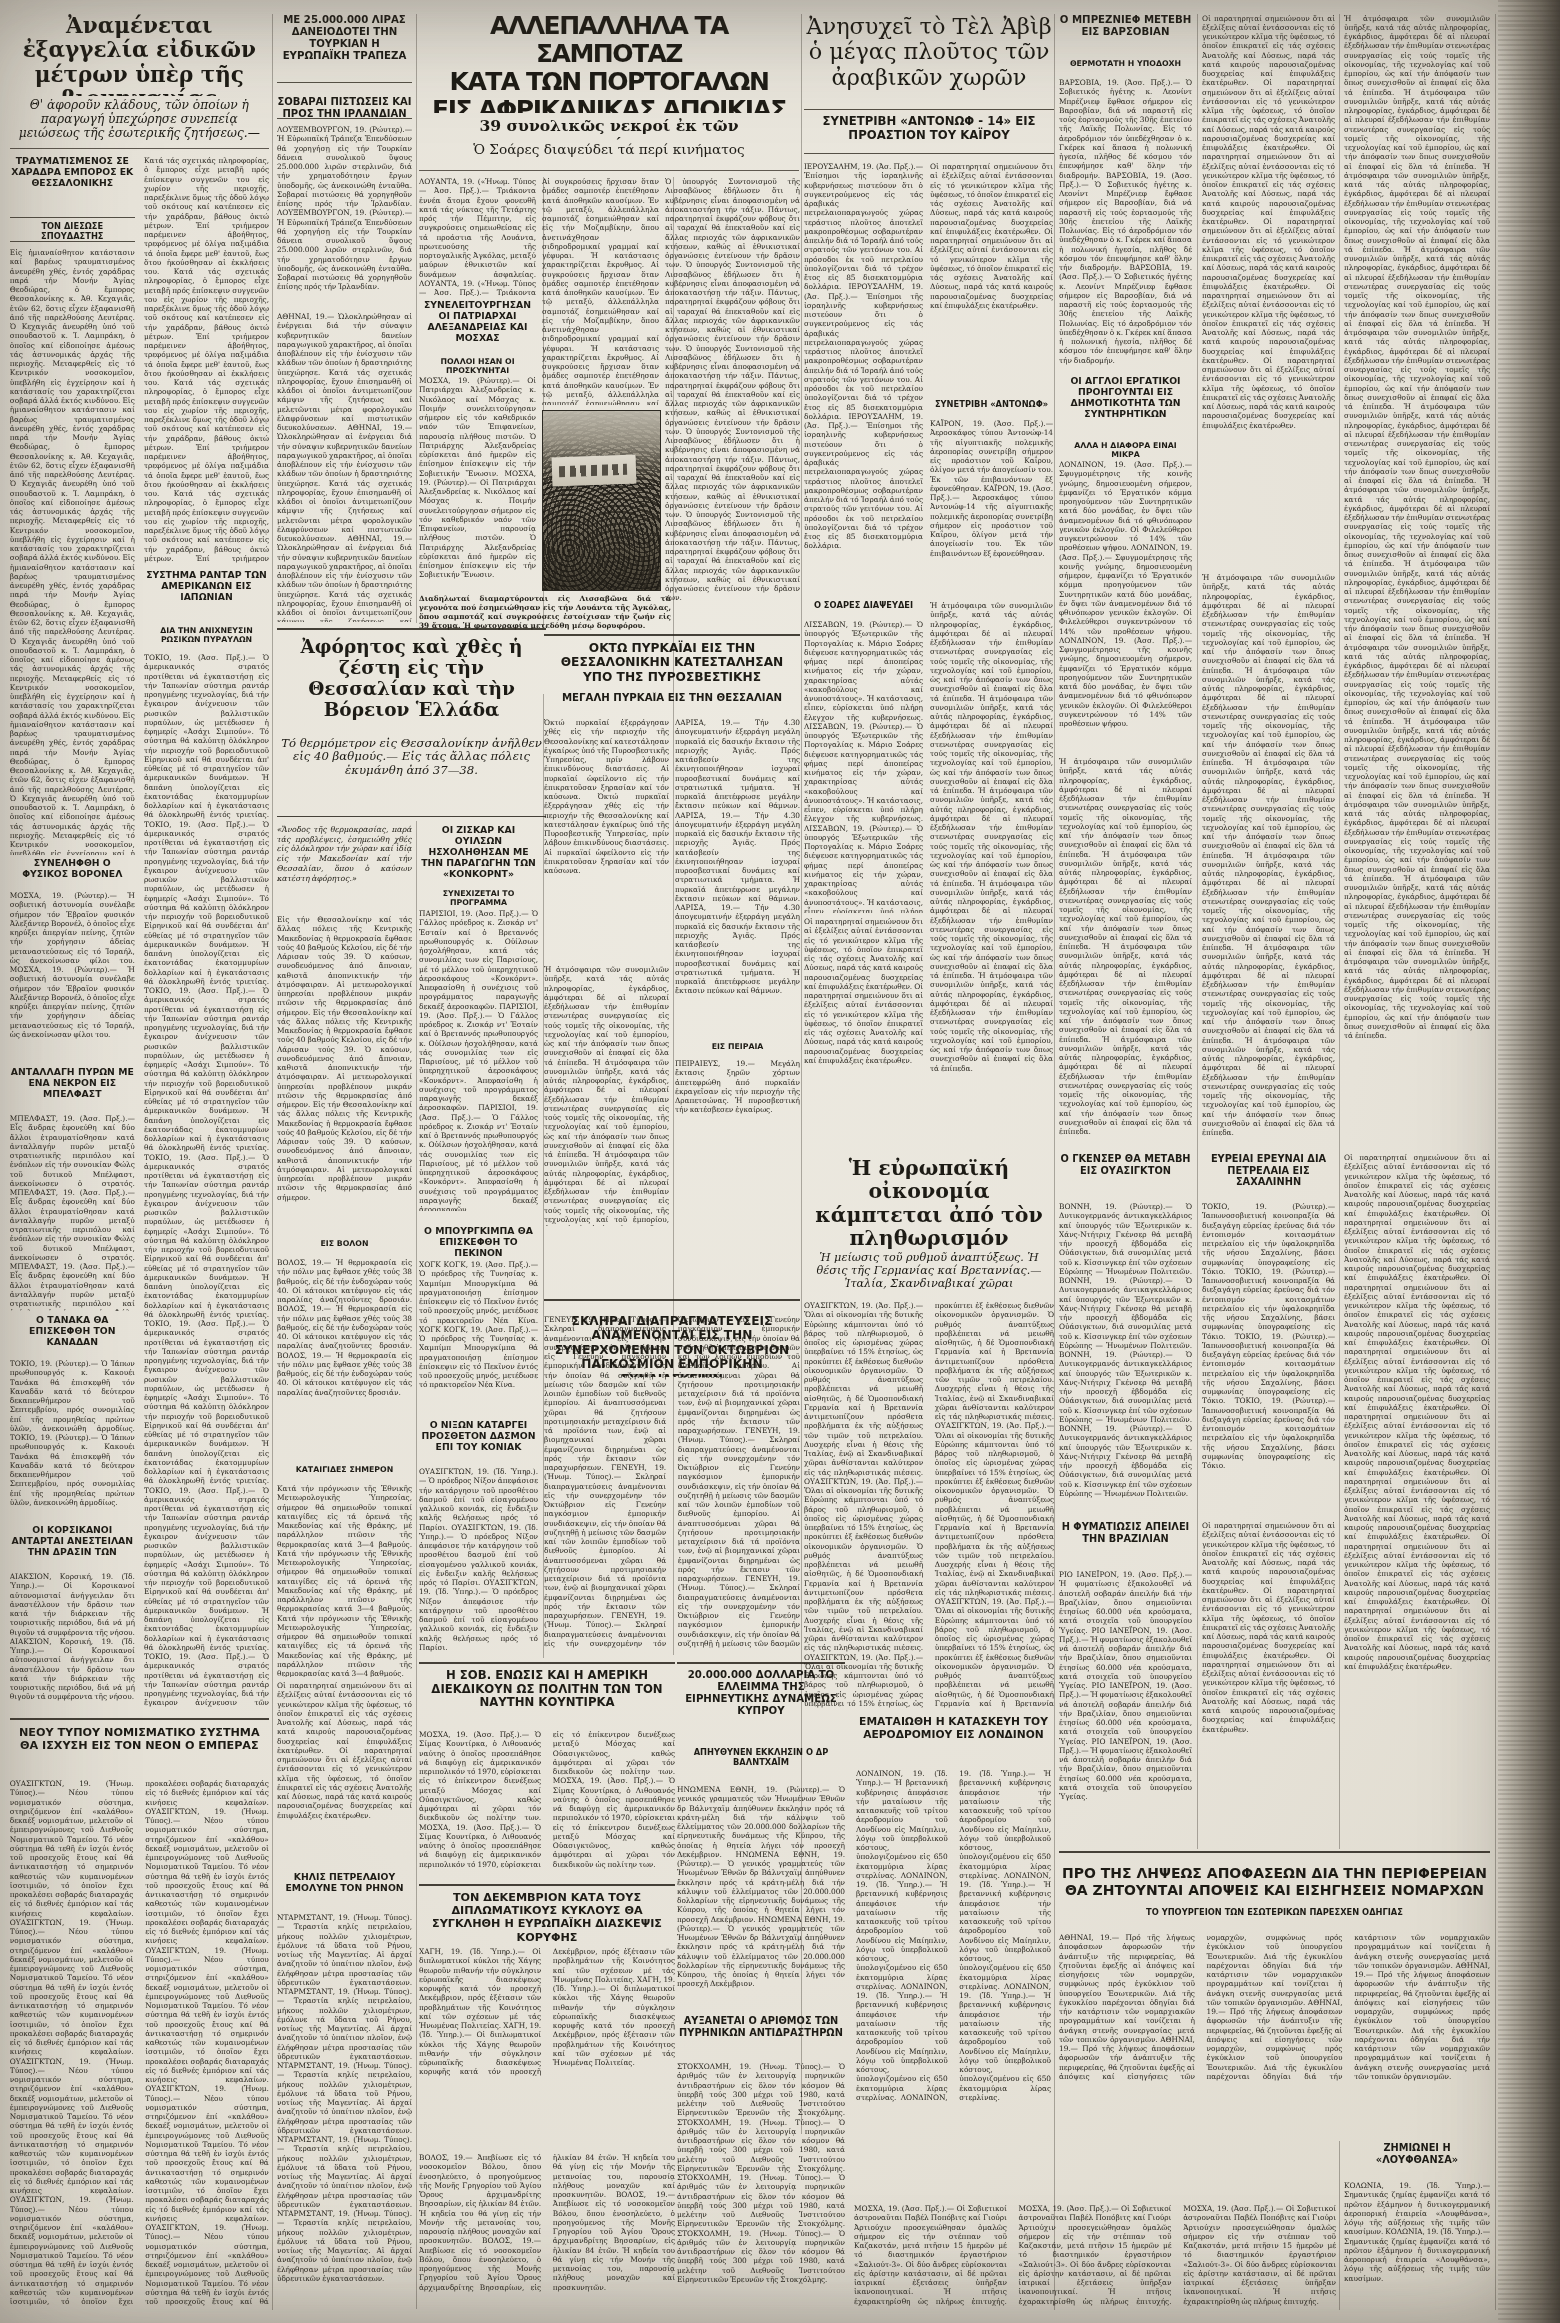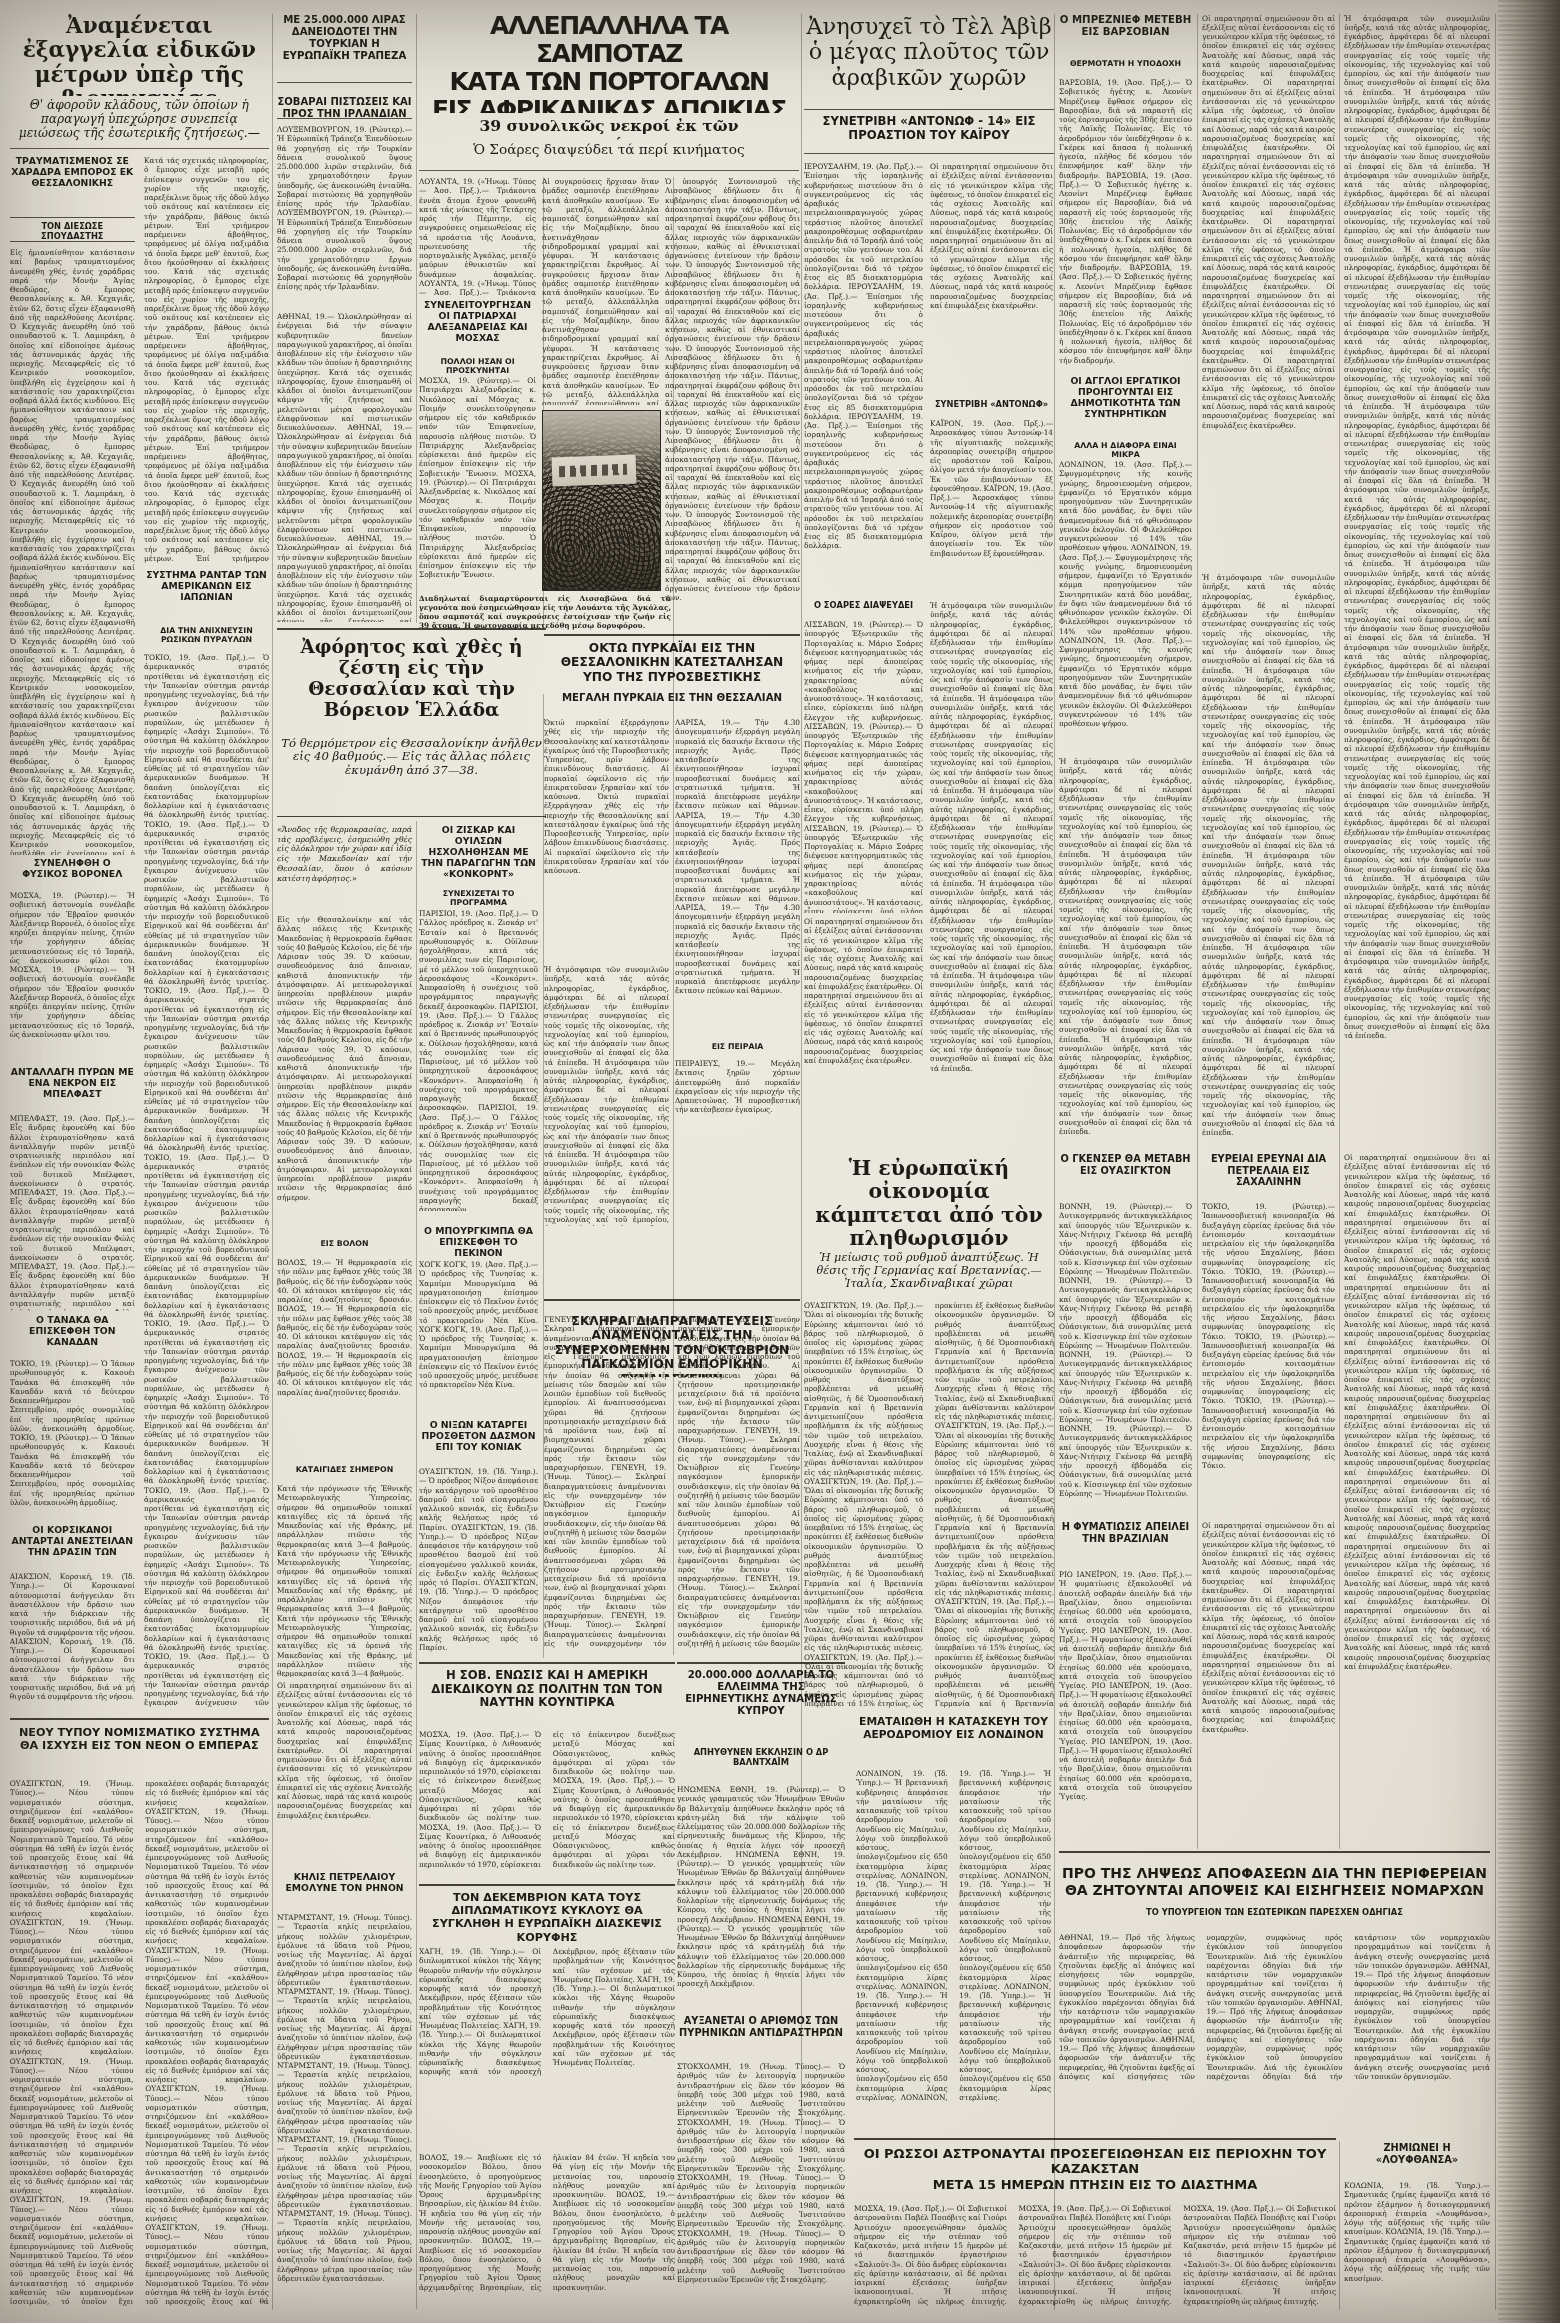--- a/index.html
+++ b/index.html
@@ -170,22 +170,20 @@
   <div class="A hS thick-top" style="left:677px;top:1662px;width:168px;height:82px;font-size:10.2px;padding-top:4.9px">20.000.000 ΔΟΛΛΑΡΙΑ ΤΟ ΕΛΛΕΙΜΜΑ ΤΗΣ ΕΙΡΗΝΕΥΤΙΚΗΣ ΔΥΝΑΜΕΩΣ ΚΥΠΡΟΥ</div>
   <div class="A hS" style="left:677px;top:1748px;width:168px;height:31px;font-size:8.3px">ΑΠΗΥΘΥΝΕΝ ΕΚΚΛΗΣΙΝ Ο ΔΡ ΒΑΛΝΤΧΑΪΜ</div>
   <div class="A t7" style="left:677px;top:1785px;width:168px;height:226px">ΗΝΩΜΕΝΑ ΕΘΝΗ, 19. (Ρώυτερ).— Ὁ γενικός γραμματεύς τῶν Ἡνωμένων Ἐθνῶν δρ Βάλντχαϊμ ἀπηύθυνεν ἔκκλησιν πρός τά κράτη-μέλη διά τήν κάλυψιν τοῦ ἐλλείμματος τῶν 20.000.000 δολλαρίων τῆς εἰρηνευτικῆς δυνάμεως τῆς Κύπρου, τῆς ὁποίας ἡ θητεία λήγει τόν προσεχῆ Δεκέμβριον. ΗΝΩΜΕΝΑ ΕΘΝΗ, 19. (Ρώυτερ).— Ὁ γενικός γραμματεύς τῶν Ἡνωμένων Ἐθνῶν δρ Βάλντχαϊμ ἀπηύθυνεν ἔκκλησιν πρός τά κράτη-μέλη διά τήν κάλυψιν τοῦ ἐλλείμματος τῶν 20.000.000 δολλαρίων τῆς εἰρηνευτικῆς δυνάμεως τῆς Κύπρου, τῆς ὁποίας ἡ θητεία λήγει τόν προσεχῆ Δεκέμβριον. ΗΝΩΜΕΝΑ ΕΘΝΗ, 19. (Ρώυτερ).— Ὁ γενικός γραμματεύς τῶν Ἡνωμένων Ἐθνῶν δρ Βάλντχαϊμ ἀπηύθυνεν ἔκκλησιν πρός τά κράτη-μέλη διά τήν κάλυψιν τοῦ ἐλλείμματος τῶν 20.000.000 δολλαρίων τῆς εἰρηνευτικῆς δυνάμεως τῆς Κύπρου, τῆς ὁποίας ἡ θητεία λήγει τόν προσεχῆ Δεκέμβριον.</div>
 
   <div class="A hS" style="left:677px;top:2015px;width:168px;height:43px;font-size:9.8px">ΑΥΞΑΝΕΤΑΙ Ο ΑΡΙΘΜΟΣ ΤΩΝ ΠΥΡΗΝΙΚΩΝ ΑΝΤΙΔΡΑΣΤΗΡΩΝ</div>
   <div class="A t7" style="left:677px;top:2062px;width:168px;height:246px">ΣΤΟΚΧΟΛΜΗ, 19. (Ἠνωμ. Τύπος).— Ὁ ἀριθμός τῶν ἐν λειτουργίᾳ πυρηνικῶν ἀντιδραστήρων εἰς ὅλον τόν κόσμον θά ὑπερβῆ τούς 300 μέχρι τοῦ 1980, κατά μελέτην τοῦ Διεθνοῦς Ἰνστιτούτου Εἰρηνευτικῶν Ἐρευνῶν τῆς Στοκχόλμης. ΣΤΟΚΧΟΛΜΗ, 19. (Ἠνωμ. Τύπος).— Ὁ ἀριθμός τῶν ἐν λειτουργίᾳ πυρηνικῶν ἀντιδραστήρων εἰς ὅλον τόν κόσμον θά ὑπερβῆ τούς 300 μέχρι τοῦ 1980, κατά μελέτην τοῦ Διεθνοῦς Ἰνστιτούτου Εἰρηνευτικῶν Ἐρευνῶν τῆς Στοκχόλμης. ΣΤΟΚΧΟΛΜΗ, 19. (Ἠνωμ. Τύπος).— Ὁ ἀριθμός τῶν ἐν λειτουργίᾳ πυρηνικῶν ἀντιδραστήρων εἰς ὅλον τόν κόσμον θά ὑπερβῆ τούς 300 μέχρι τοῦ 1980, κατά μελέτην τοῦ Διεθνοῦς Ἰνστιτούτου Εἰρηνευτικῶν Ἐρευνῶν τῆς Στοκχόλμης. ΣΤΟΚΧΟΛΜΗ, 19. (Ἠνωμ. Τύπος).— Ὁ ἀριθμός τῶν ἐν λειτουργίᾳ πυρηνικῶν ἀντιδραστήρων εἰς ὅλον τόν κόσμον θά ὑπερβῆ τούς 300 μέχρι τοῦ 1980, κατά μελέτην τοῦ Διεθνοῦς Ἰνστιτούτου Εἰρηνευτικῶν Ἐρευνῶν τῆς Στοκχόλμης.</div>
 
   <div class="A hS" style="left:856px;top:1716px;width:195px;height:49px;font-size:10.7px">ΕΜΑΤΑΙΩΘΗ Η ΚΑΤΑΣΚΕΥΗ ΤΟΥ ΑΕΡΟΔΡΟΜΙΟΥ ΕΙΣ ΛΟΝΔΙΝΟΝ</div>
   <div class="A t7 cols2" style="left:856px;top:1769px;width:195px;height:363px">ΛΟΝΔΙΝΟΝ, 19. (Ἰδ. Ὑπηρ.).— Ἡ βρεταννική κυβέρνησις ἀπεφάσισε τήν ματαίωσιν τῆς κατασκευῆς τοῦ τρίτου ἀεροδρομίου τοῦ Λονδίνου εἰς Μαίηπλιν, λόγῳ τοῦ ὑπερβολικοῦ κόστους, ὑπολογιζομένου εἰς 650 ἑκατομμύρια λίρας στερλίνας. ΛΟΝΔΙΝΟΝ, 19. (Ἰδ. Ὑπηρ.).— Ἡ βρεταννική κυβέρνησις ἀπεφάσισε τήν ματαίωσιν τῆς κατασκευῆς τοῦ τρίτου ἀεροδρομίου τοῦ Λονδίνου εἰς Μαίηπλιν, λόγῳ τοῦ ὑπερβολικοῦ κόστους, ὑπολογιζομένου εἰς 650 ἑκατομμύρια λίρας στερλίνας. ΛΟΝΔΙΝΟΝ, 19. (Ἰδ. Ὑπηρ.).— Ἡ βρεταννική κυβέρνησις ἀπεφάσισε τήν ματαίωσιν τῆς κατασκευῆς τοῦ τρίτου ἀεροδρομίου τοῦ Λονδίνου εἰς Μαίηπλιν, λόγῳ τοῦ ὑπερβολικοῦ κόστους, ὑπολογιζομένου εἰς 650 ἑκατομμύρια λίρας στερλίνας. ΛΟΝΔΙΝΟΝ, 19. (Ἰδ. Ὑπηρ.).— Ἡ βρεταννική κυβέρνησις ἀπεφάσισε τήν ματαίωσιν τῆς κατασκευῆς τοῦ τρίτου ἀεροδρομίου τοῦ Λονδίνου εἰς Μαίηπλιν, λόγῳ τοῦ ὑπερβολικοῦ κόστους, ὑπολογιζομένου εἰς 650 ἑκατομμύρια λίρας στερλίνας. ΛΟΝΔΙΝΟΝ, 19. (Ἰδ. Ὑπηρ.).— Ἡ βρεταννική κυβέρνησις ἀπεφάσισε τήν ματαίωσιν τῆς κατασκευῆς τοῦ τρίτου ἀεροδρομίου τοῦ Λονδίνου εἰς Μαίηπλιν, λόγῳ τοῦ ὑπερβολικοῦ κόστους, ὑπολογιζομένου εἰς 650 ἑκατομμύρια λίρας στερλίνας. ΛΟΝΔΙΝΟΝ, 19. (Ἰδ. Ὑπηρ.).— Ἡ βρεταννική κυβέρνησις ἀπεφάσισε τήν ματαίωσιν τῆς κατασκευῆς τοῦ τρίτου ἀεροδρομίου τοῦ Λονδίνου εἰς Μαίηπλιν, λόγῳ τοῦ ὑπερβολικοῦ κόστους, ὑπολογιζομένου εἰς 650 ἑκατομμύρια λίρας στερλίνας.</div>
 
-  <div class="A hS pre thick-top" style="left:854px;top:2138px;width:482px;height:60px;font-size:13px;padding-top:5.9px">ΟΙ ΡΩΣΣΟΙ ΑΣΤΡΟΝΑΥΤΑΙ ΠΡΟΣΕΓΕΙΩΘΗΣΑΝ ΕΙΣ ΠΕΡΙΟΧΗΝ ΤΟΥ ΚΑΖΑΚΣΤΑΝ
-ΜΕΤΑ 15 ΗΜΕΡΩΝ ΠΤΗΣΙΝ ΕΙΣ ΤΟ ΔΙΑΣΤΗΜΑ</div>
   <div class="A t7 cols3" style="left:854px;top:2204px;width:482px;height:103px">ΜΟΣΧΑ, 19. (Ἀσσ. Πρξ.).— Οἱ Σοβιετικοί ἀστροναῦται Παβέλ Ποπόβιτς καί Γιούρι Ἀρτιούχιν προσεγειώθησαν ὁμαλῶς σήμερον εἰς τήν στέππαν τοῦ Καζακστάν, μετά πτῆσιν 15 ἡμερῶν μέ τό διαστημικόν ἐργαστήριον «Σαλιούτ-3». Οἱ δύο ἄνδρες εὑρίσκονται εἰς ἀρίστην κατάστασιν, αἱ δέ πρῶται ἰατρικαί ἐξετάσεις ὑπῆρξαν ἱκανοποιητικαί. Ἡ πτῆσις ἐχαρακτηρίσθη ὡς πλήρως ἐπιτυχής. ΜΟΣΧΑ, 19. (Ἀσσ. Πρξ.).— Οἱ Σοβιετικοί ἀστροναῦται Παβέλ Ποπόβιτς καί Γιούρι Ἀρτιούχιν προσεγειώθησαν ὁμαλῶς σήμερον εἰς τήν στέππαν τοῦ Καζακστάν, μετά πτῆσιν 15 ἡμερῶν μέ τό διαστημικόν ἐργαστήριον «Σαλιούτ-3». Οἱ δύο ἄνδρες εὑρίσκονται εἰς ἀρίστην κατάστασιν, αἱ δέ πρῶται ἰατρικαί ἐξετάσεις ὑπῆρξαν ἱκανοποιητικαί. Ἡ πτῆσις ἐχαρακτηρίσθη ὡς πλήρως ἐπιτυχής. ΜΟΣΧΑ, 19. (Ἀσσ. Πρξ.).— Οἱ Σοβιετικοί ἀστροναῦται Παβέλ Ποπόβιτς καί Γιούρι Ἀρτιούχιν προσεγειώθησαν ὁμαλῶς σήμερον εἰς τήν στέππαν τοῦ Καζακστάν, μετά πτῆσιν 15 ἡμερῶν μέ τό διαστημικόν ἐργαστήριον «Σαλιούτ-3». Οἱ δύο ἄνδρες εὑρίσκονται εἰς ἀρίστην κατάστασιν, αἱ δέ πρῶται ἰατρικαί ἐξετάσεις ὑπῆρξαν ἱκανοποιητικαί. Ἡ πτῆσις ἐχαρακτηρίσθη ὡς πλήρως ἐπιτυχής.</div>
 
   <div class="A hS" style="left:1059px;top:13.7px;width:133px;height:43px;font-size:10.2px">Ο ΜΠΡΕΖΝΙΕΦ ΜΕΤΕΒΗ ΕΙΣ ΒΑΡΣΟΒΙΑΝ</div>
   <div class="A hS" style="left:1059px;top:59px;width:133px;height:15.6px;font-size:7.8px">ΘΕΡΜΟΤΑΤΗ Η ΥΠΟΔΟΧΗ</div>
   <div class="A t7" style="left:1059px;top:78px;width:133px;height:295px">ΒΑΡΣΟΒΙΑ, 19. (Ἀσσ. Πρξ.).— Ὁ Σοβιετικός ἡγέτης κ. Λεονίντ Μπρέζνιεφ ἔφθασε σήμερον εἰς Βαρσοβίαν, διά νά παραστῆ εἰς τούς ἑορτασμούς τῆς 30ῆς ἐπετείου τῆς Λαϊκῆς Πολωνίας. Εἰς τό ἀεροδρόμιον τόν ὑπεδέχθησαν ὁ κ. Γκέρεκ καί ἅπασα ἡ πολωνική ἡγεσία, πλῆθος δέ κόσμου τόν ἐπευφήμησε καθ' ὅλην τήν διαδρομήν. ΒΑΡΣΟΒΙΑ, 19. (Ἀσσ. Πρξ.).— Ὁ Σοβιετικός ἡγέτης κ. Λεονίντ Μπρέζνιεφ ἔφθασε σήμερον εἰς Βαρσοβίαν, διά νά παραστῆ εἰς τούς ἑορτασμούς τῆς 30ῆς ἐπετείου τῆς Λαϊκῆς Πολωνίας. Εἰς τό ἀεροδρόμιον τόν ὑπεδέχθησαν ὁ κ. Γκέρεκ καί ἅπασα ἡ πολωνική ἡγεσία, πλῆθος δέ κόσμου τόν ἐπευφήμησε καθ' ὅλην τήν διαδρομήν. ΒΑΡΣΟΒΙΑ, 19. (Ἀσσ. Πρξ.).— Ὁ Σοβιετικός ἡγέτης κ. Λεονίντ Μπρέζνιεφ ἔφθασε σήμερον εἰς Βαρσοβίαν, διά νά παραστῆ εἰς τούς ἑορτασμούς τῆς 30ῆς ἐπετείου τῆς Λαϊκῆς Πολωνίας. Εἰς τό ἀεροδρόμιον τόν ὑπεδέχθησαν ὁ κ. Γκέρεκ καί ἅπασα ἡ πολωνική ἡγεσία, πλῆθος δέ κόσμου τόν ἐπευφήμησε καθ' ὅλην τήν διαδρομήν.</div>
 
   <div class="A hS" style="left:1059px;top:376px;width:133px;height:62px;font-size:9.3px">ΟΙ ΑΓΓΛΟΙ ΕΡΓΑΤΙΚΟΙ ΠΡΟΗΓΟΥΝΤΑΙ ΕΙΣ ΔΗΜΟΤΙΚΟΤΗΤΑ ΤΩΝ ΣΥΝΤΗΡΗΤΙΚΩΝ</div>
   <div class="A hS" style="left:1059px;top:441px;width:133px;height:15.6px;font-size:7.8px">ΑΛΛΑ Η ΔΙΑΦΟΡΑ ΕΙΝΑΙ ΜΙΚΡΑ</div>
   <div class="A t7" style="left:1059px;top:460px;width:133px;height:293px">ΛΟΝΔΙΝΟΝ, 19. (Ἀσσ. Πρξ.).— Σφυγμομέτρησις τῆς κοινῆς γνώμης, δημοσιευομένη σήμερον, ἐμφανίζει τό Ἐργατικόν κόμμα προηγούμενον τῶν Συντηρητικῶν κατά δύο μονάδας, ἐν ὄψει τῶν ἀναμενομένων διά τό φθινόπωρον γενικῶν ἐκλογῶν. Οἱ Φιλελεύθεροι συγκεντρώνουν τό 14% τῶν προθέσεων ψήφου. ΛΟΝΔΙΝΟΝ, 19. (Ἀσσ. Πρξ.).— Σφυγμομέτρησις τῆς κοινῆς γνώμης, δημοσιευομένη σήμερον, ἐμφανίζει τό Ἐργατικόν κόμμα προηγούμενον τῶν Συντηρητικῶν κατά δύο μονάδας, ἐν ὄψει τῶν ἀναμενομένων διά τό φθινόπωρον γενικῶν ἐκλογῶν. Οἱ Φιλελεύθεροι συγκεντρώνουν τό 14% τῶν προθέσεων ψήφου. ΛΟΝΔΙΝΟΝ, 19. (Ἀσσ. Πρξ.).— Σφυγμομέτρησις τῆς κοινῆς γνώμης, δημοσιευομένη σήμερον, ἐμφανίζει τό Ἐργατικόν κόμμα προηγούμενον τῶν Συντηρητικῶν κατά δύο μονάδας, ἐν ὄψει τῶν ἀναμενομένων διά τό φθινόπωρον γενικῶν ἐκλογῶν. Οἱ Φιλελεύθεροι συγκεντρώνουν τό 14% τῶν προθέσεων ψήφου.</div>
   <div class="A t7" style="left:1059px;top:757px;width:133px;height:392px">Ἡ ἀτμόσφαιρα τῶν συνομιλιῶν ὑπῆρξε, κατά τάς αὐτάς πληροφορίας, ἐγκάρδιος, ἀμφότεραι δέ αἱ πλευραί ἐξεδήλωσαν τήν ἐπιθυμίαν στενωτέρας συνεργασίας εἰς τούς τομεῖς τῆς οἰκονομίας, τῆς τεχνολογίας καί τοῦ ἐμπορίου, ὡς καί τήν ἀπόφασίν των ὅπως συνεχισθοῦν αἱ ἐπαφαί εἰς ὅλα τά ἐπίπεδα. Ἡ ἀτμόσφαιρα τῶν συνομιλιῶν ὑπῆρξε, κατά τάς αὐτάς πληροφορίας, ἐγκάρδιος, ἀμφότεραι δέ αἱ πλευραί ἐξεδήλωσαν τήν ἐπιθυμίαν στενωτέρας συνεργασίας εἰς τούς τομεῖς τῆς οἰκονομίας, τῆς τεχνολογίας καί τοῦ ἐμπορίου, ὡς καί τήν ἀπόφασίν των ὅπως συνεχισθοῦν αἱ ἐπαφαί εἰς ὅλα τά ἐπίπεδα. Ἡ ἀτμόσφαιρα τῶν συνομιλιῶν ὑπῆρξε, κατά τάς αὐτάς πληροφορίας, ἐγκάρδιος, ἀμφότεραι δέ αἱ πλευραί ἐξεδήλωσαν τήν ἐπιθυμίαν στενωτέρας συνεργασίας εἰς τούς τομεῖς τῆς οἰκονομίας, τῆς τεχνολογίας καί τοῦ ἐμπορίου, ὡς καί τήν ἀπόφασίν των ὅπως συνεχισθοῦν αἱ ἐπαφαί εἰς ὅλα τά ἐπίπεδα. Ἡ ἀτμόσφαιρα τῶν συνομιλιῶν ὑπῆρξε, κατά τάς αὐτάς πληροφορίας, ἐγκάρδιος, ἀμφότεραι δέ αἱ πλευραί ἐξεδήλωσαν τήν ἐπιθυμίαν στενωτέρας συνεργασίας εἰς τούς τομεῖς τῆς οἰκονομίας, τῆς τεχνολογίας καί τοῦ ἐμπορίου, ὡς καί τήν ἀπόφασίν των ὅπως συνεχισθοῦν αἱ ἐπαφαί εἰς ὅλα τά ἐπίπεδα.</div>

